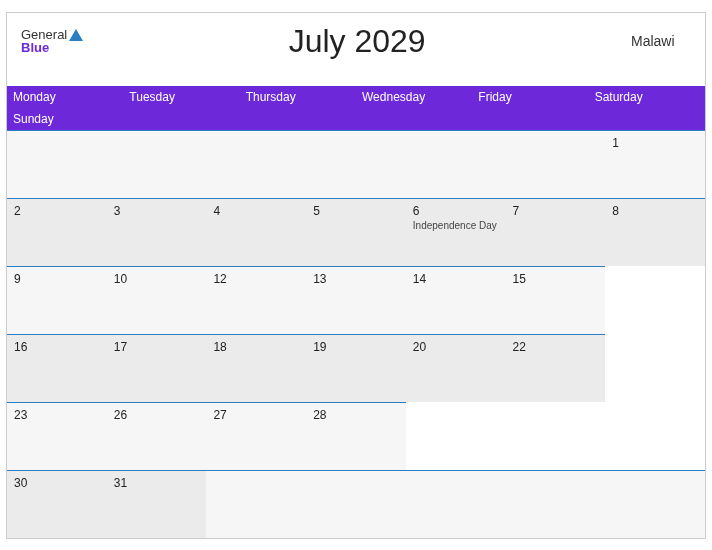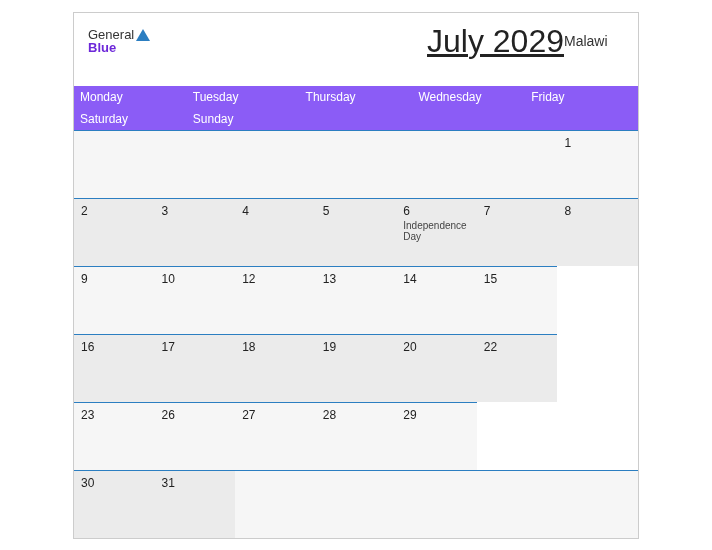--- a/index.html
+++ b/index.html
@@ -7,21 +7,21 @@
       width: 712px;
       height: 550px;
       background: #fff;
       font-family: Arial, sans-serif;
       display: flex;
       flex-direction: column;
       align-items: center;
       justify-content: center;
     }
     .calendar-wrapper {
-      width: 566px;
+      width: 700px;
       background: #fff;
       border: 1px solid #ccc;
     }
     .calendar-header {
       display: flex;
       align-items: center;
       justify-content: space-between;
       padding: 10px 14px 6px 14px;
     }
     .logo {
@@ -40,34 +40,33 @@
       vertical-align: middle;
     }
     .logo-row {
       display: flex;
       align-items: center;
     }
     .calendar-title {
       font-size: 32px;
       font-weight: normal;
       color: #222;
-      text-align: right;
+      text-align: center;
       flex: 1;
-      text-decoration: underline;
     }
     .country-name {
       font-size: 14px;
       color: #333;
       text-align: left;
       min-width: 60px;
     }
     .day-headers {
       display: grid;
-      grid-template-columns: repeat(5, 1fr);
-      background: #8b5cf6;
+      grid-template-columns: repeat(6, 1fr);
+      background: #6d28d9;
       margin-top: 20px;
     }
     .day-header {
       color: #fff;
       font-size: 12px;
       text-align: left;
       padding: 4px 6px;
       font-weight: normal;
     }
     .cal-cell {
@@ -218,23 +217,20 @@
     </div>
     <div class="cal-cell">
       <div class="cell-date">26</div>
     </div>
     <div class="cal-cell">
       <div class="cell-date">27</div>
     </div>
     <div class="cal-cell">
       <div class="cell-date">28</div>
     </div>
-    <div class="cal-cell">
-      <div class="cell-date">29</div>
-    </div>
   </div>
 
   <div class="calendar-row row-even">
     <div class="cal-cell">
       <div class="cell-date">30</div>
     </div>
     <div class="cal-cell">
       <div class="cell-date">31</div>
     </div>
     <div class="cal-cell empty-cell"></div>

